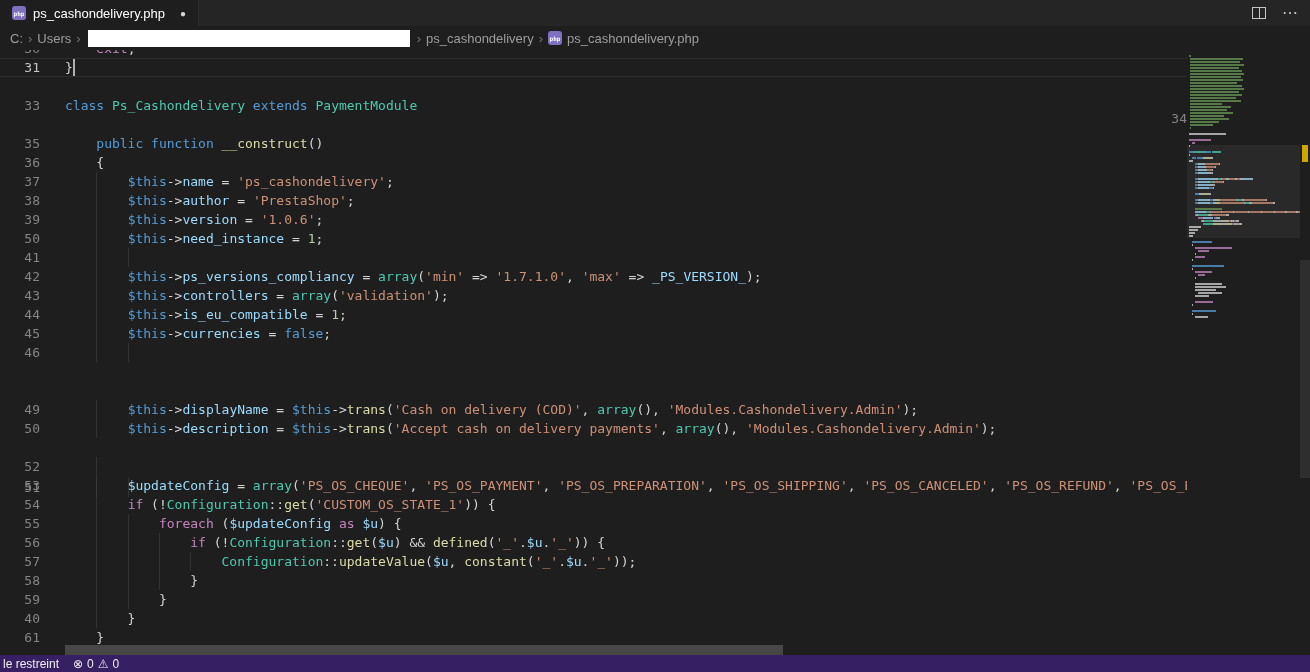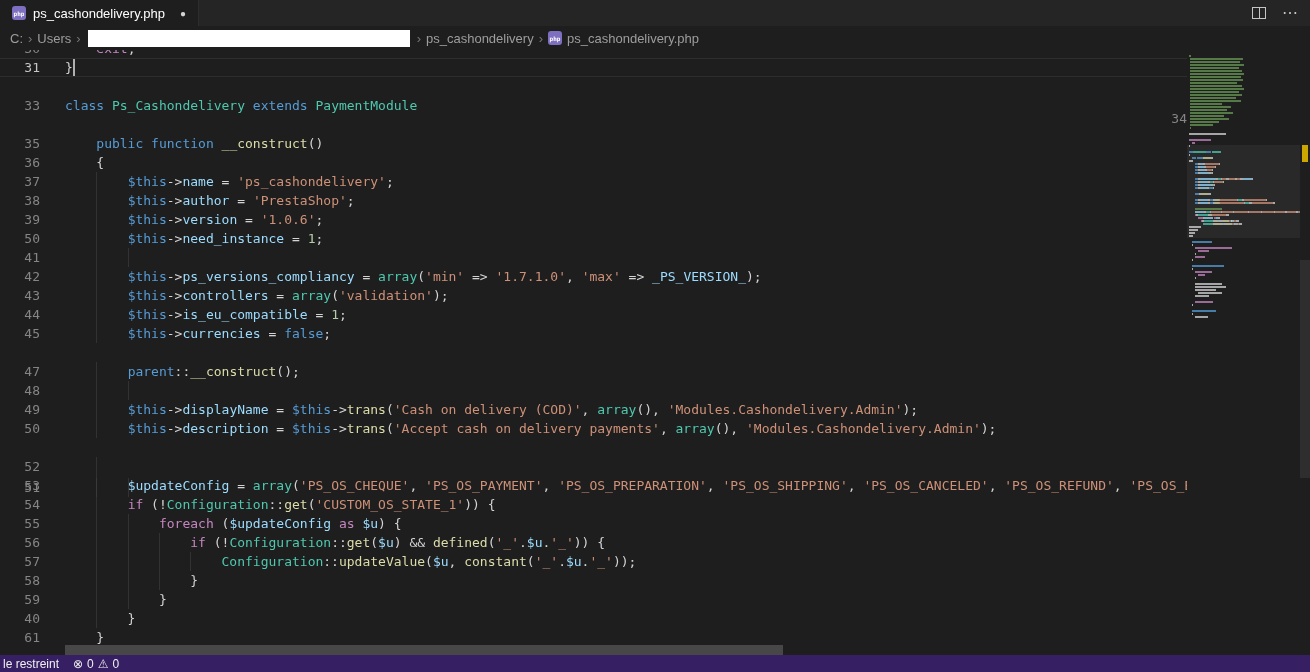--- a/index.html
+++ b/index.html
@@ -154,26 +154,22 @@
       <div class="lc"><span class="guide" style="left: 56.304px;"></span><span style="color: rgb(212, 212, 212);">        </span><span style="color: rgb(86, 156, 214);">$this</span><span style="color: rgb(212, 212, 212);">-&gt;</span><span style="color: rgb(156, 220, 254);">controllers</span><span style="color: rgb(212, 212, 212);"> = </span><span style="color: rgb(78, 201, 176);">array</span><span style="color: rgb(212, 212, 212);">(</span><span style="color: rgb(206, 145, 120);">'validation'</span><span style="color: rgb(212, 212, 212);">);</span></div>
     </div>
     <div class="line" style="top: 255px;">
       <div class="ln">44</div>
       <div class="lc"><span class="guide" style="left: 56.304px;"></span><span style="color: rgb(212, 212, 212);">        </span><span style="color: rgb(86, 156, 214);">$this</span><span style="color: rgb(212, 212, 212);">-&gt;</span><span style="color: rgb(156, 220, 254);">is_eu_compatible</span><span style="color: rgb(212, 212, 212);"> = </span><span style="color: rgb(181, 206, 168);">1</span><span style="color: rgb(212, 212, 212);">;</span></div>
     </div>
     <div class="line" style="top: 274px;">
       <div class="ln">45</div>
       <div class="lc"><span class="guide" style="left: 56.304px;"></span><span style="color: rgb(212, 212, 212);">        </span><span style="color: rgb(86, 156, 214);">$this</span><span style="color: rgb(212, 212, 212);">-&gt;</span><span style="color: rgb(156, 220, 254);">currencies</span><span style="color: rgb(212, 212, 212);"> = </span><span style="color: rgb(86, 156, 214);">false</span><span style="color: rgb(212, 212, 212);">;</span></div>
     </div>
-    <div class="line" style="top: 312px;">
-      <div class="ln">47</div>
-      <div class="lc"><span class="guide" style="left: 56.304px;"></span><span style="color: rgb(212, 212, 212);">        </span><span style="color: rgb(86, 156, 214);">parent</span><span style="color: rgb(212, 212, 212);">::</span><span style="color: rgb(220, 220, 170);">__construct</span><span style="color: rgb(212, 212, 212);">();</span></div>
-    </div>
-    <div class="line" style="top: 331px;">
-      <div class="ln">48</div>
+    <div class="line" style="top: 293px;">
+      <div class="ln">46</div>
       <div class="lc"><span class="guide" style="left: 56.304px;"></span><span class="guide" style="left: 87.608px;"></span></div>
     </div>
     <div class="line" style="top: 350px;">
       <div class="ln">49</div>
       <div class="lc"><span class="guide" style="left: 56.304px;"></span><span style="color: rgb(212, 212, 212);">        </span><span style="color: rgb(86, 156, 214);">$this</span><span style="color: rgb(212, 212, 212);">-&gt;</span><span style="color: rgb(156, 220, 254);">displayName</span><span style="color: rgb(212, 212, 212);"> = </span><span style="color: rgb(86, 156, 214);">$this</span><span style="color: rgb(212, 212, 212);">-&gt;</span><span style="color: rgb(220, 220, 170);">trans</span><span style="color: rgb(212, 212, 212);">(</span><span style="color: rgb(206, 145, 120);">'Cash on delivery (COD)'</span><span style="color: rgb(212, 212, 212);">, </span><span style="color: rgb(78, 201, 176);">array</span><span style="color: rgb(212, 212, 212);">(), </span><span style="color: rgb(206, 145, 120);">'Modules.Cashondelivery.Admin'</span><span style="color: rgb(212, 212, 212);">);</span></div>
     </div>
     <div class="line" style="top: 369px;">
       <div class="ln">50</div>
       <div class="lc"><span class="guide" style="left: 56.304px;"></span><span style="color: rgb(212, 212, 212);">        </span><span style="color: rgb(86, 156, 214);">$this</span><span style="color: rgb(212, 212, 212);">-&gt;</span><span style="color: rgb(156, 220, 254);">description</span><span style="color: rgb(212, 212, 212);"> = </span><span style="color: rgb(86, 156, 214);">$this</span><span style="color: rgb(212, 212, 212);">-&gt;</span><span style="color: rgb(220, 220, 170);">trans</span><span style="color: rgb(212, 212, 212);">(</span><span style="color: rgb(206, 145, 120);">'Accept cash on delivery payments'</span><span style="color: rgb(212, 212, 212);">, </span><span style="color: rgb(78, 201, 176);">array</span><span style="color: rgb(212, 212, 212);">(), </span><span style="color: rgb(206, 145, 120);">'Modules.Cashondelivery.Admin'</span><span style="color: rgb(212, 212, 212);">);</span></div>
     </div>

